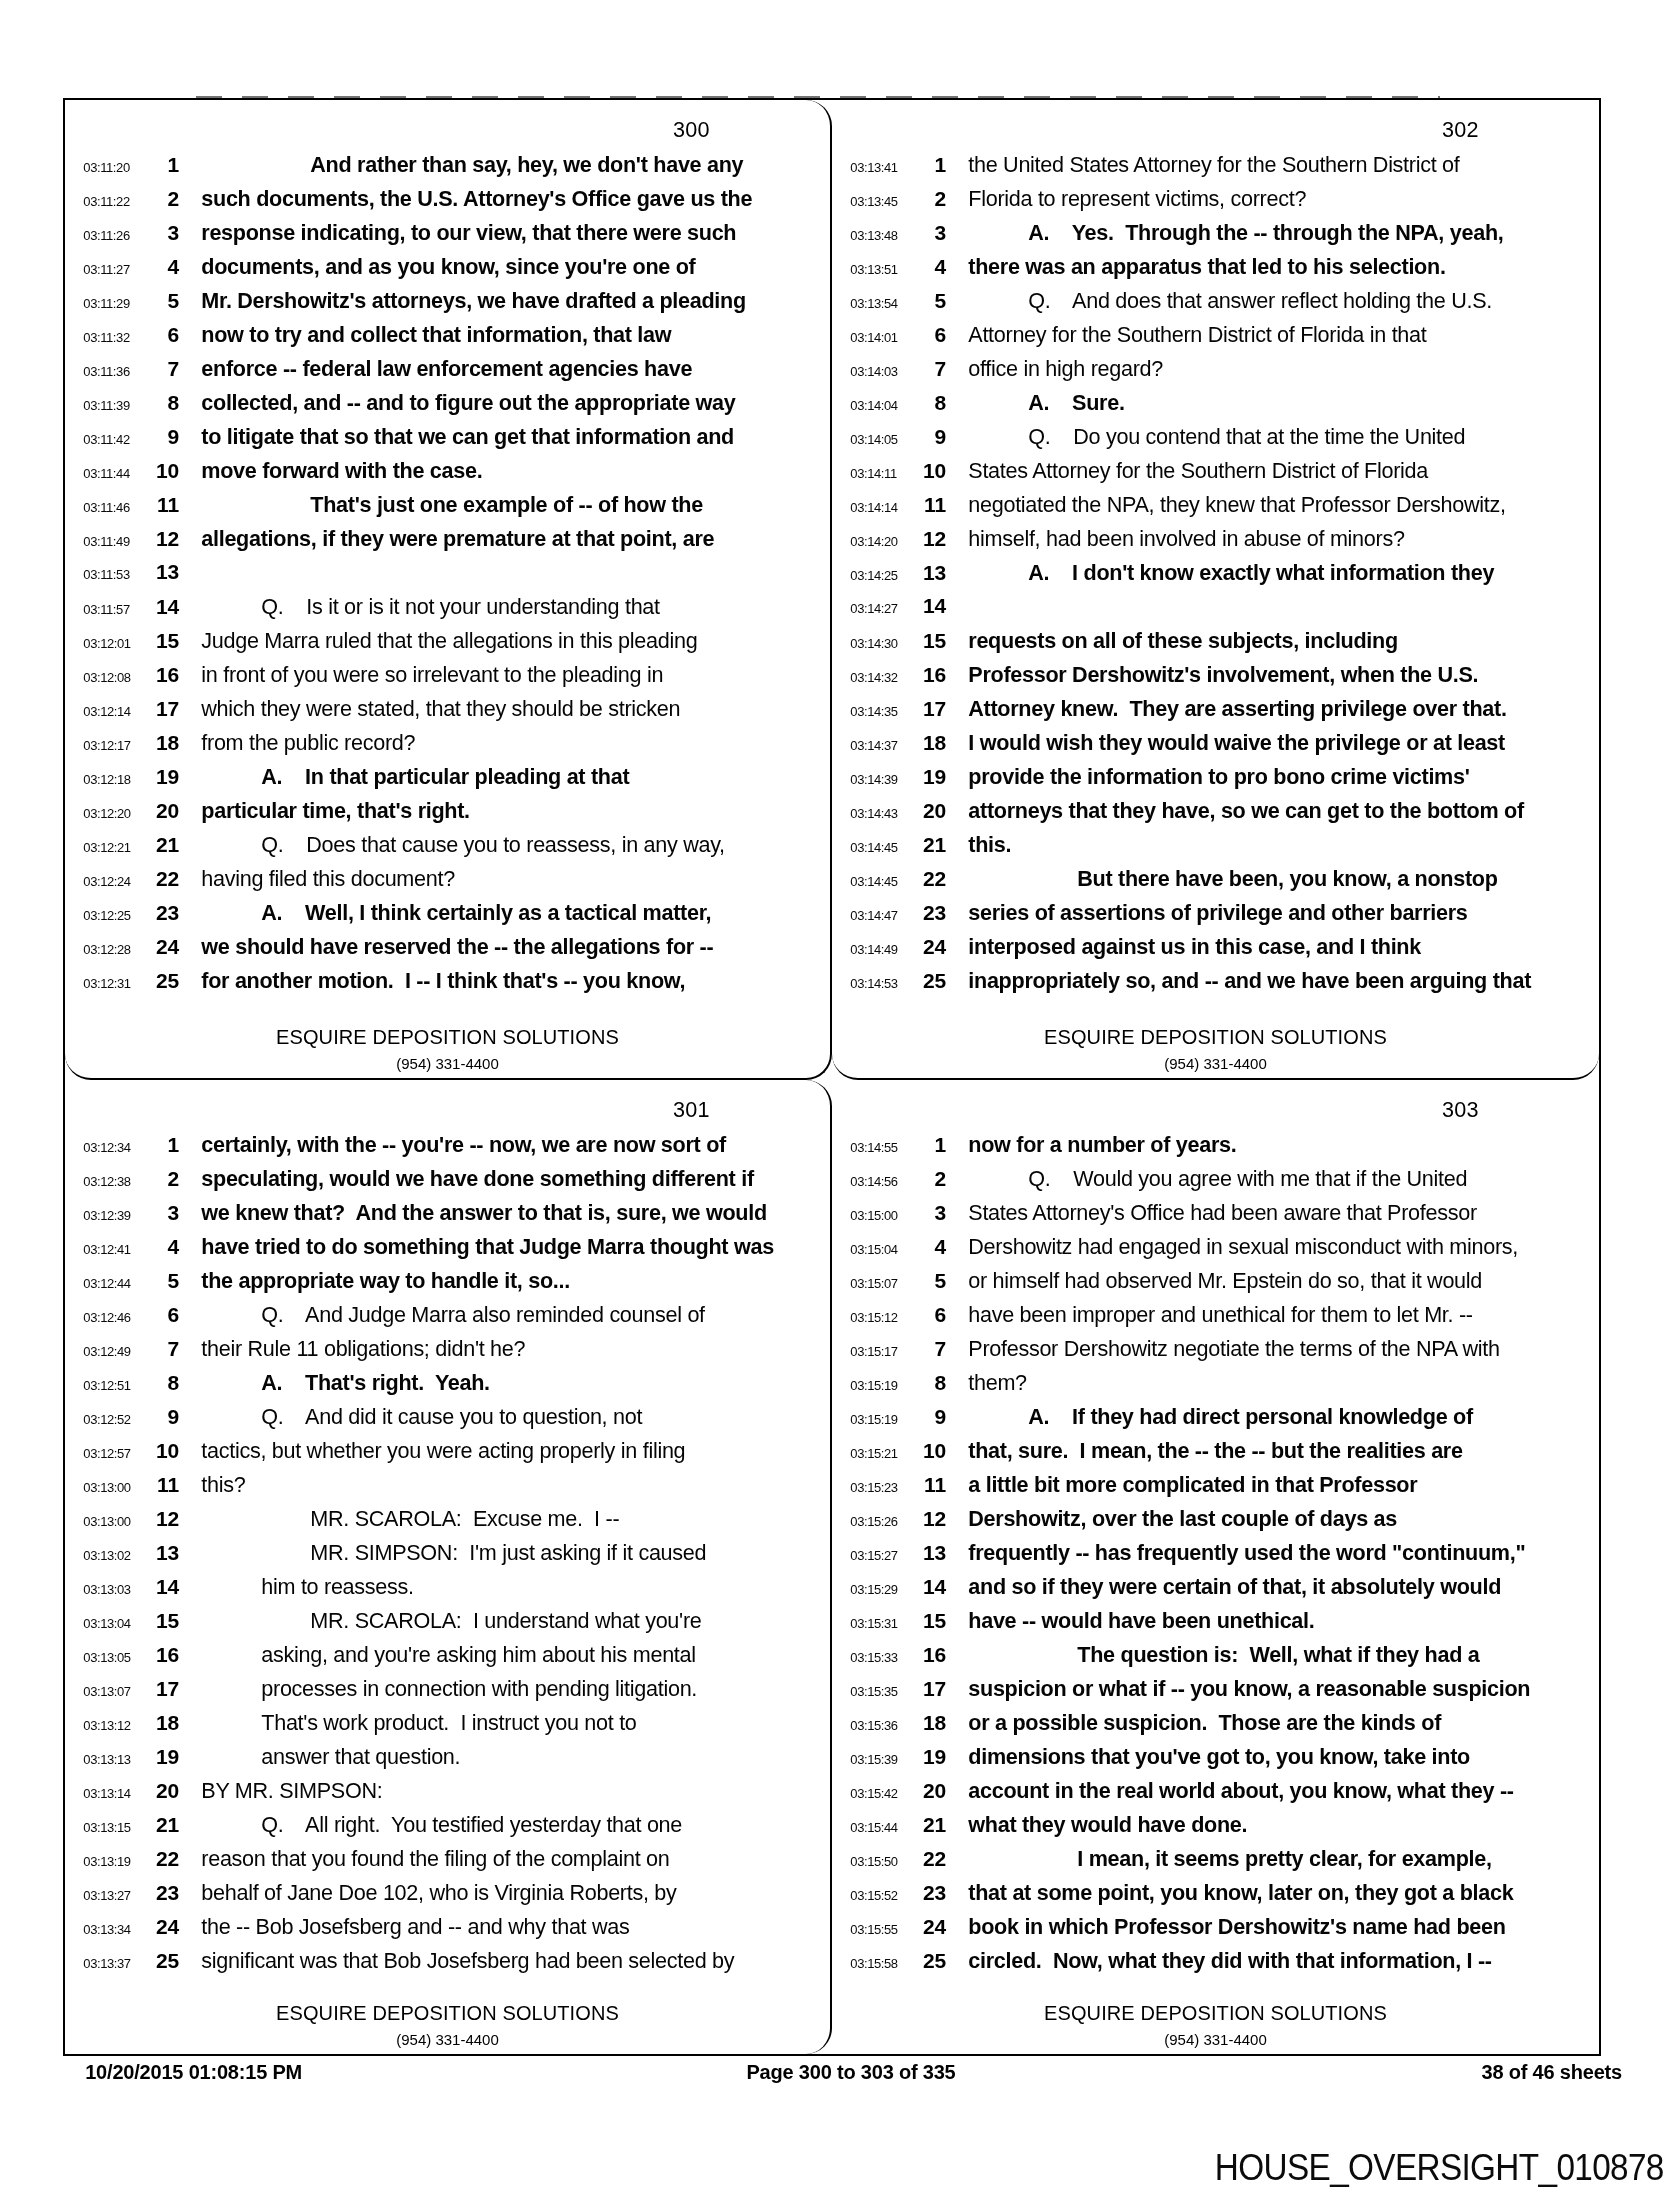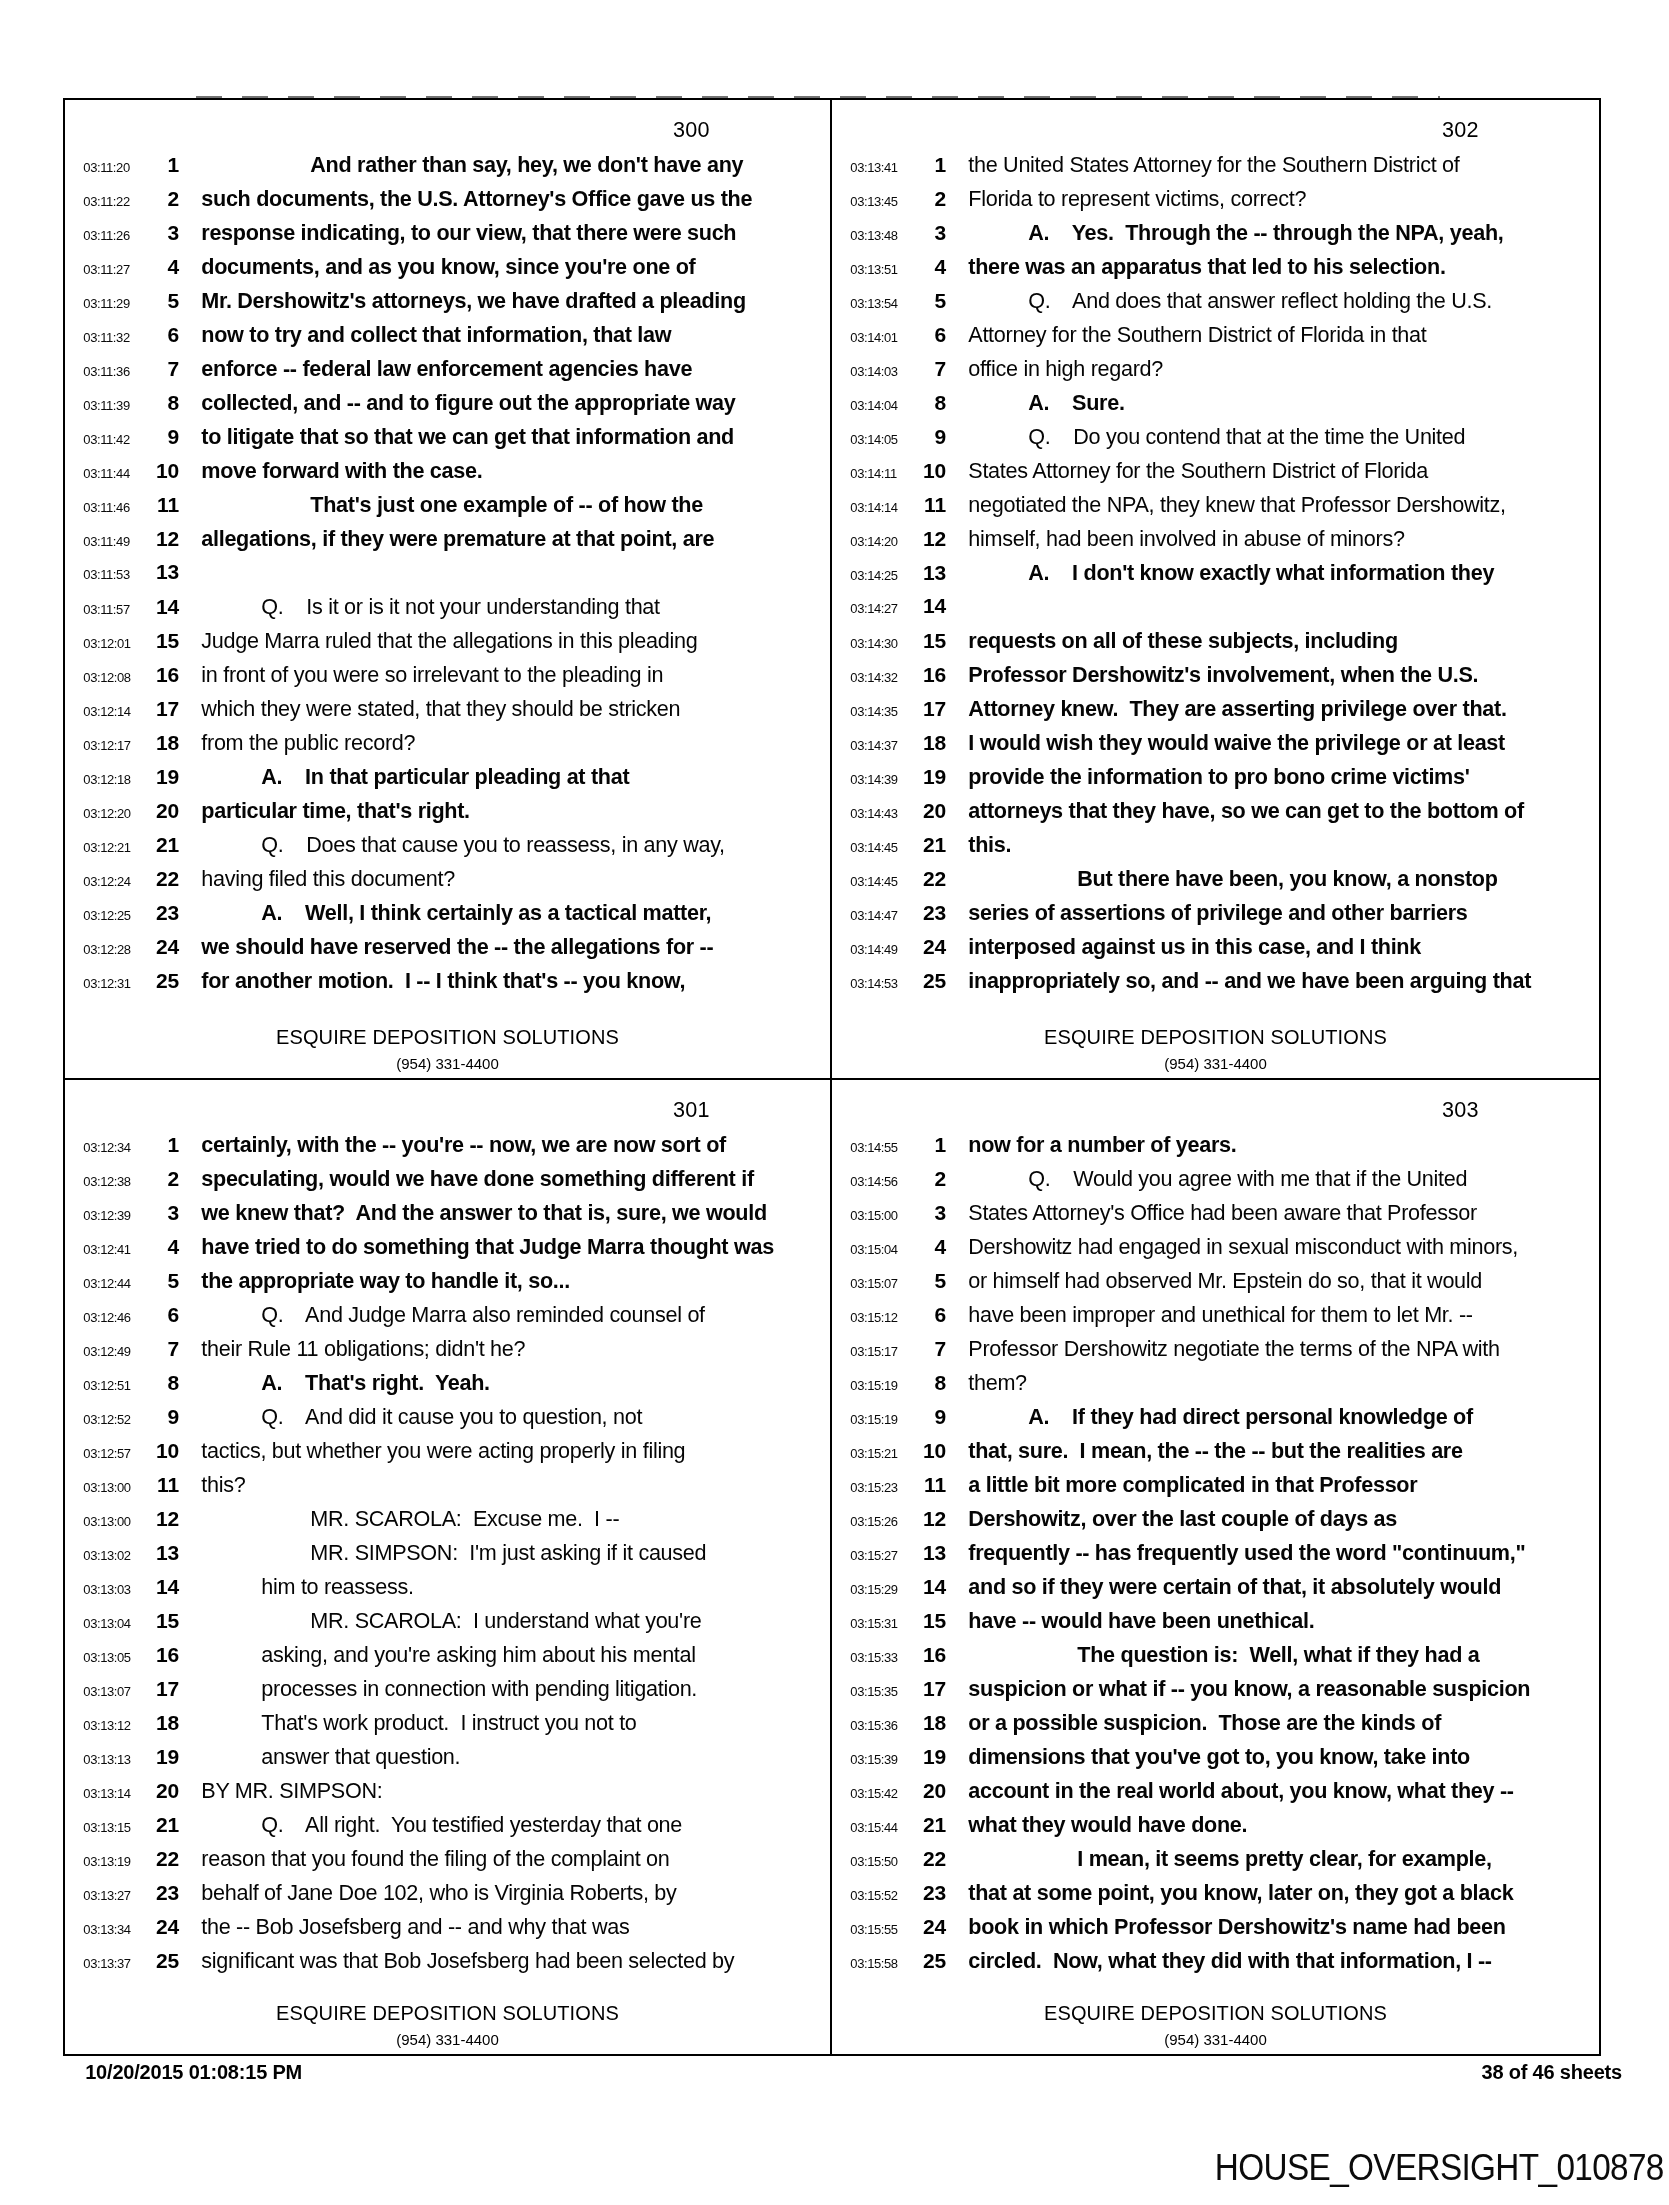--- a/index.html
+++ b/index.html
@@ -8,21 +8,21 @@
     font-family:"Liberation Sans","DejaVu Sans",sans-serif;color:#000;
     -webkit-font-smoothing:antialiased;
   }
   
   .sheet{
     position:absolute;left:63px;top:98px;width:1538px;height:1958px;
     border:2.6px solid #000;box-sizing:border-box;
     display:grid;grid-template-columns:1fr 1fr;grid-template-rows:980px 1fr;
     background:#fff;
   }
-  .quad{position:relative;box-sizing:border-box;padding:10.5px 5.2px 0 18.3px;overflow:hidden;}
+  .quad{position:relative;box-sizing:border-box;padding:10.5px 5.2px 0 18.3px;overflow:hidden;border-radius:26px;}
   .quad.tl{border-right:2px solid #000;border-bottom:2px solid #000;}
   .quad.tr{border-bottom:2px solid #000;}
   .quad.bl{border-right:2px solid #000;}
   .pagenum{
     text-align:right;padding-right:115px;font-size:21.6px;height:38px;line-height:38px;
     letter-spacing:0.3px;
   }
   .lines{margin-top:3.9px;}
   .line{display:flex;align-items:baseline;height:34px;white-space:pre;}
   .ts{width:58px;flex:none;font-size:13px;letter-spacing:-0.4px;color:#0a0a0a;}
@@ -192,17 +192,18 @@
     <div class="qfoot">
       <div class="v1">ESQUIRE DEPOSITION SOLUTIONS</div>
       <div class="v2">(954) 331-4400</div>
     </div>
   </div>
 
 </div>
 
 <div class="pfoot">
   <span class="fl">10/20/2015 01:08:15 PM</span>
+  <span class="fc">Page 300 to 303 of 335</span>
   <span class="fr">38 of 46 sheets</span>
 </div>
 
 <div class="bates">HOUSE_OVERSIGHT_010878</div>
 
 
 </body></html>

